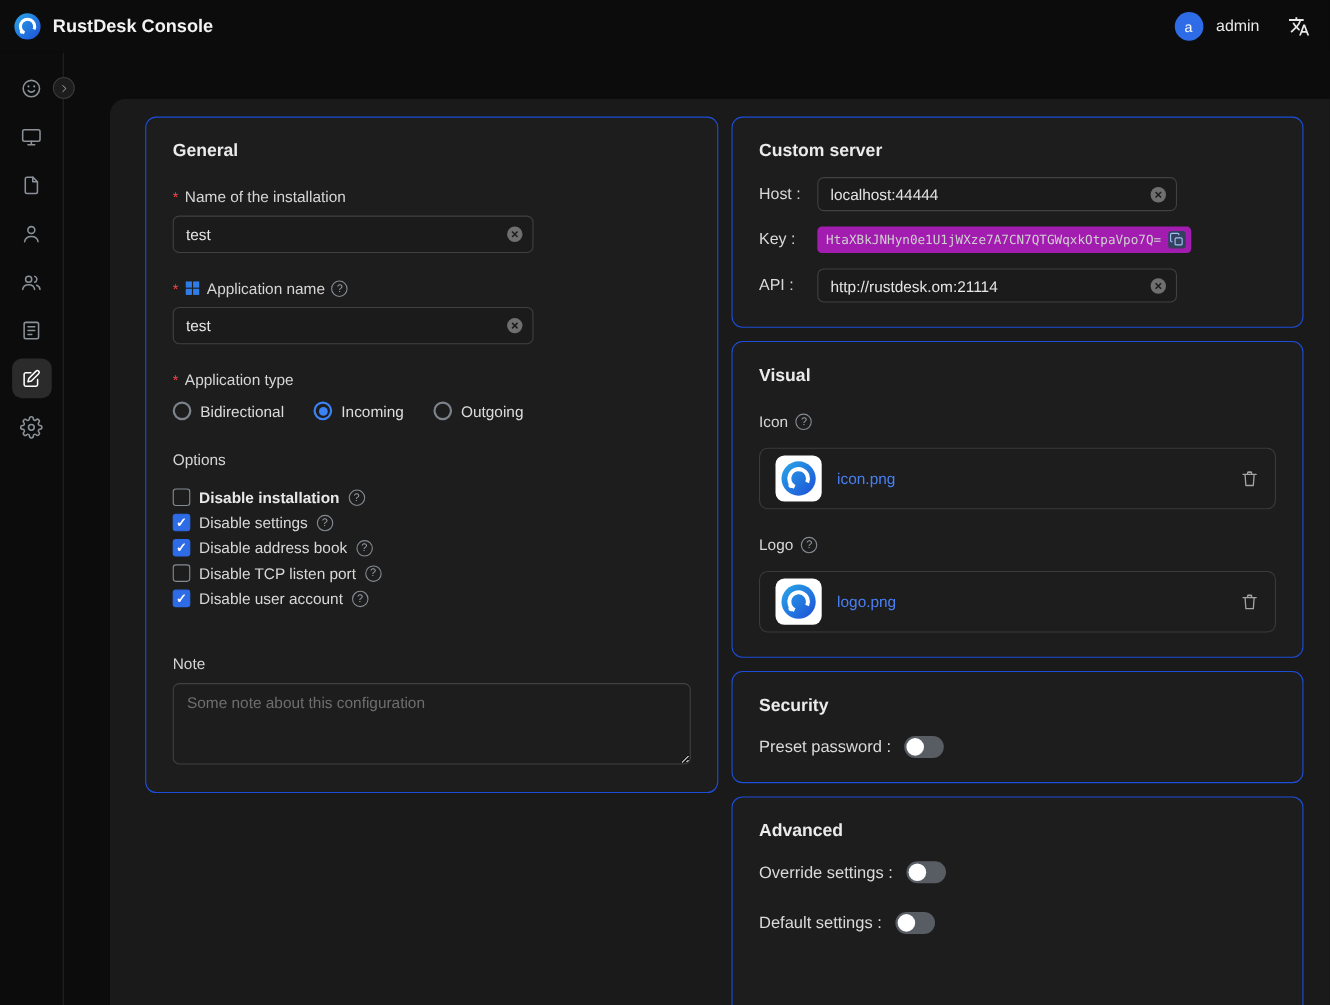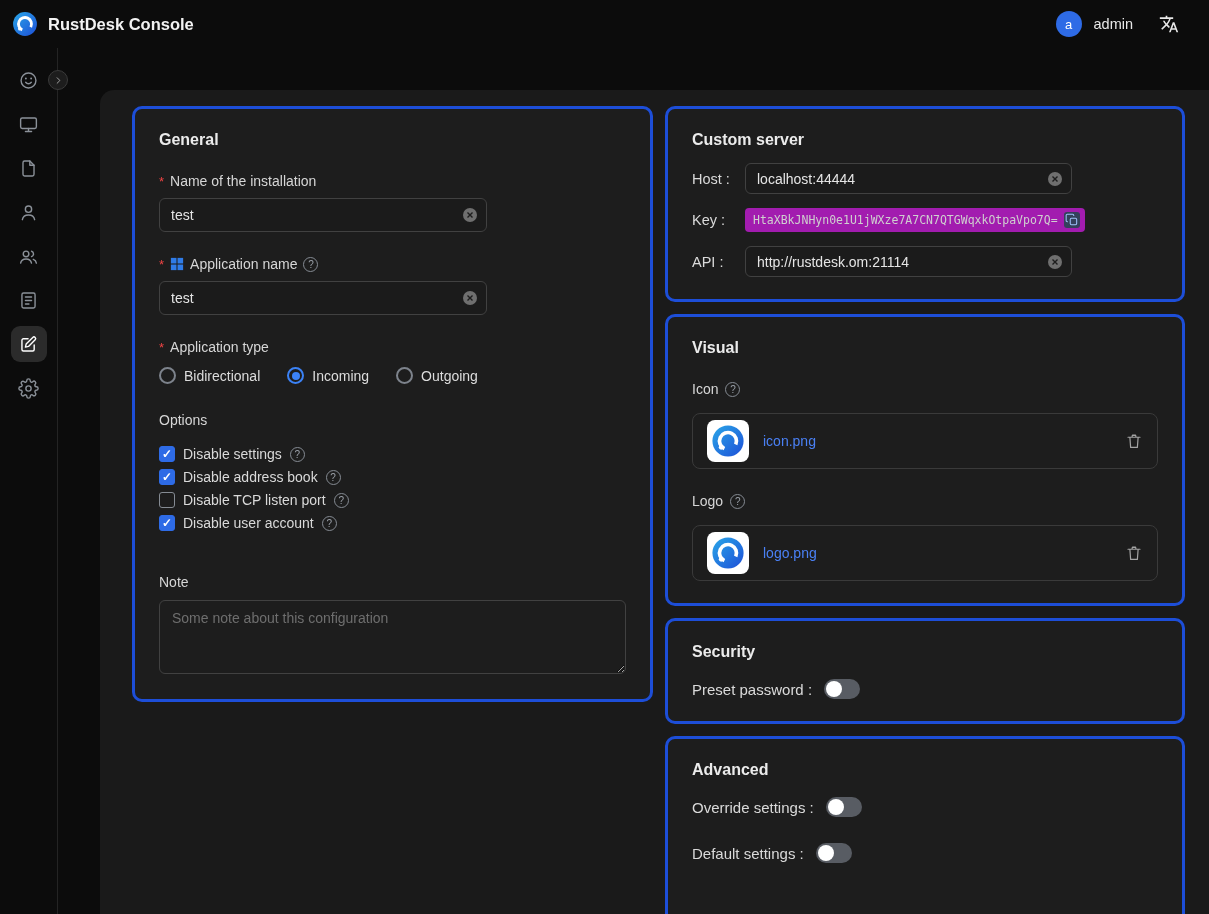--- a/index.html
+++ b/index.html
@@ -5,21 +5,21 @@
   * { box-sizing: border-box; }
   html,body { margin:0; padding:0; }
   body {
     width:1209px; height:914px; overflow:hidden; position:relative;
     background:#0c0c0c; color:#e5e5e5;
     font-family:"Liberation Sans", sans-serif; font-size:14px;
   }
 
   
   .header {
-    position:absolute; top:0; left:0; right:12px; height:48px;
+    position:absolute; top:0; left:0; right:0; height:48px;
     display:flex; align-items:center; padding:0 18px 0 12px; background:#0c0c0c;
   }
   .brand { display:flex; align-items:center; gap:10px; }
   .brand-title { font-size:16.5px; font-weight:700; color:#f2f2f2; }
   .header-right { margin-left:auto; display:flex; align-items:center; gap:12px; }
   .avatar {
     width:26px; height:26px; border-radius:50%; background:#2e6be6; color:#fff;
     display:flex; align-items:center; justify-content:center; font-size:13px; cursor:pointer;
   }
   .username { font-size:14.5px; color:#e8e8e8; cursor:pointer; }
@@ -46,21 +46,21 @@
   .main {
     position:absolute; top:90px; left:100px; right:0; bottom:0;
     background:#1a1a1a; border-top-left-radius:14px;
     padding:16px 24px 24px 32px; overflow:hidden;
   }
   .columns { display:flex; gap:12px; align-items:flex-start; }
   .col-left { width:521px; flex:none; }
   .col-right { flex:1; display:flex; flex-direction:column; gap:12px; }
 
   .card {
-    background:#1d1d1d; border:3px solid #1d4ed8; border-radius:10px;
+    background:#1d1d1d; border:1px solid #1d4ed8; border-radius:10px;
     padding:22px 24px; width:100%;
   }
   .card-title { font-size:16px; font-weight:600; color:#ebebeb; }
 
   
   .field-label {
     display:flex; align-items:center; gap:6px; color:#d6d6d6; font-size:14px;
     margin-top:24px; margin-bottom:9px;
   }
   .star { color:#ef4444; font-size:13px; }
@@ -301,20 +301,25 @@
           <span class="radio-item">
             <span class="radio" data-checked="false"></span>
             <span>Outgoing</span>
           </span>
         </div>
 
         <div class="options-label">Options</div>
 
         <div class="cb-group">
           <div class="cb-row">
+            <span class="cb" data-checked="false"></span>
+            <span class="cb-label bold">Disable installation</span>
+            <span class="help"></span>
+          </div>
+          <div class="cb-row">
             <span class="cb" data-checked="true"></span>
             <span class="cb-label">Disable settings</span>
             <span class="help"></span>
           </div>
           <div class="cb-row">
             <span class="cb" data-checked="true"></span>
             <span class="cb-label">Disable address book</span>
             <span class="help"></span>
           </div>
           <div class="cb-row">

